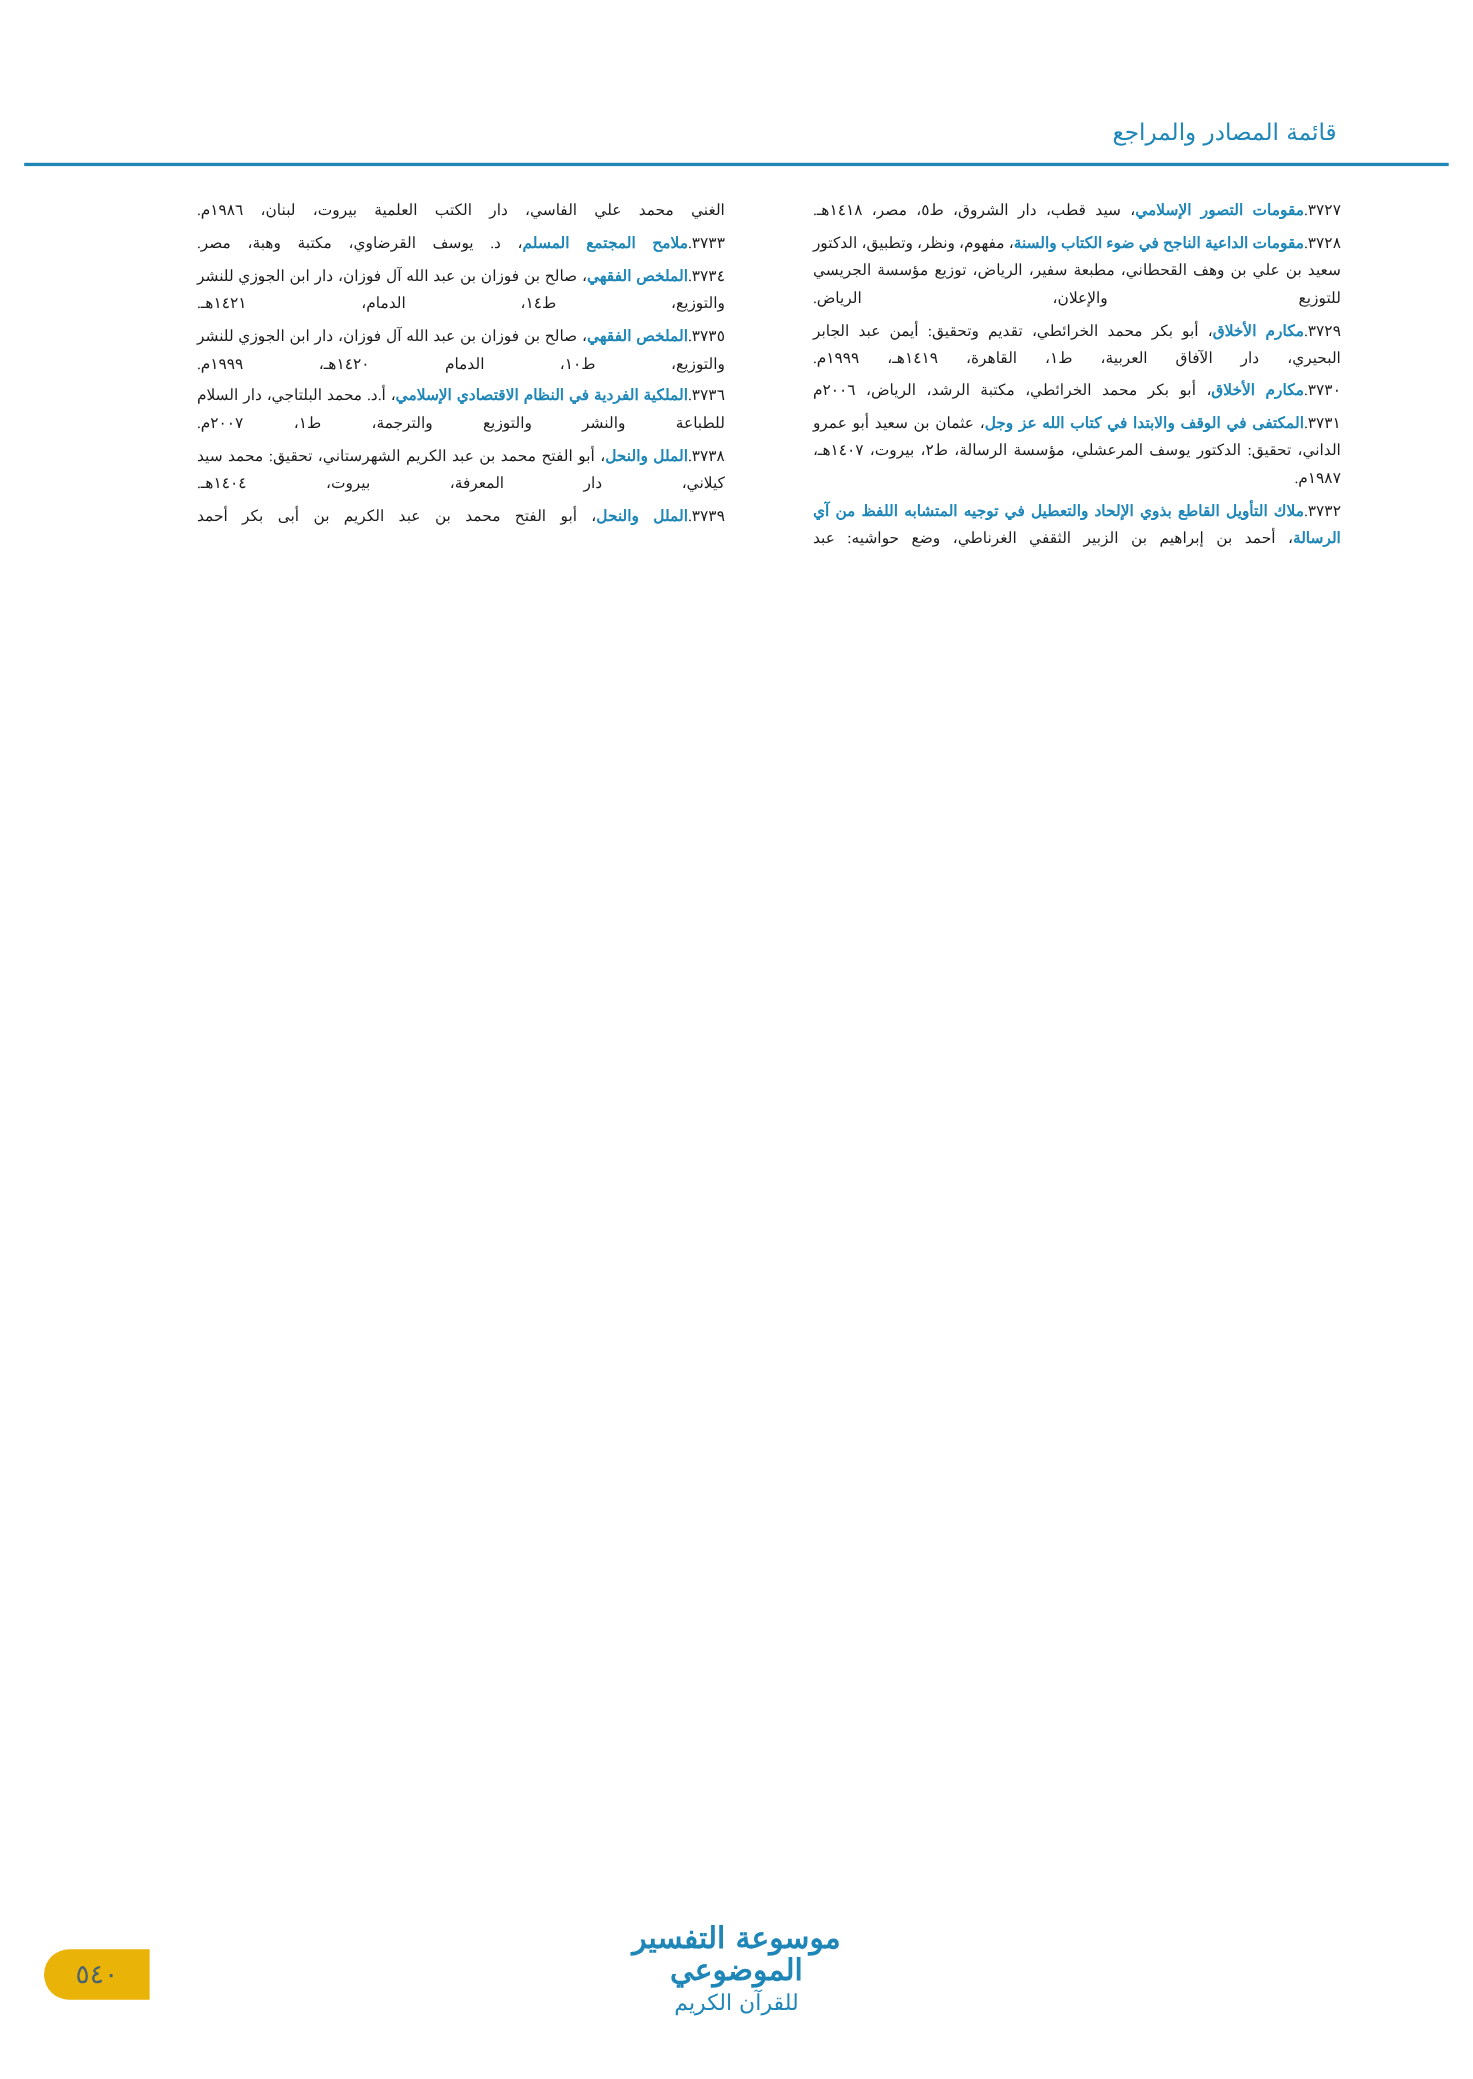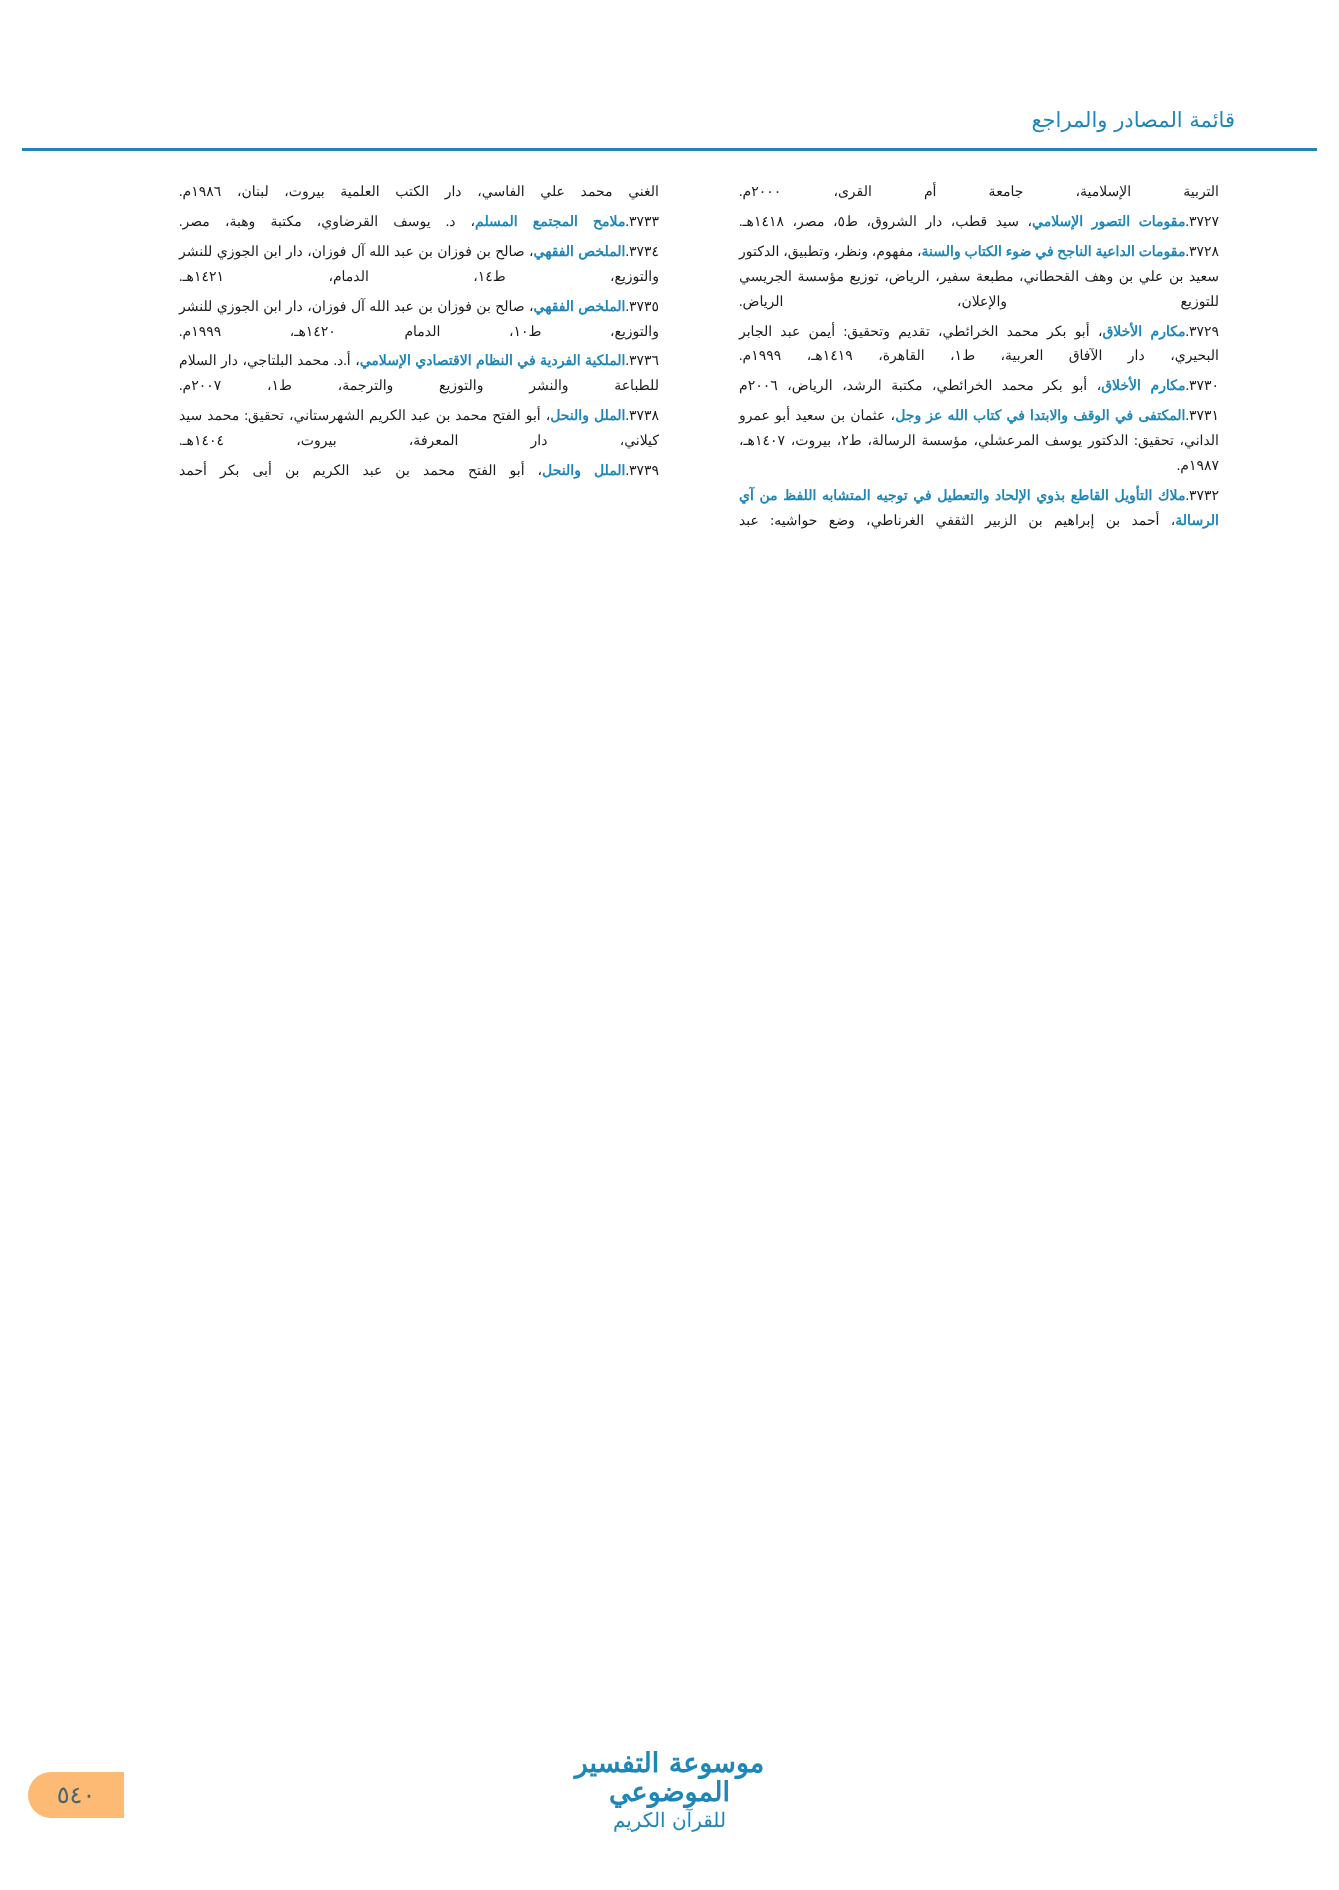--- a/index.html
+++ b/index.html
@@ -24,21 +24,21 @@
   
   .header {
     position: absolute;
     top: 108px;
     right: 0;
     left: 0;
     height: 60px;
   }
   .header-title {
     position: absolute;
-    right: 104px;
+    right: 124px;
     top: 0;
     font-size: 21px;
     color: #1f87b8;
     letter-spacing: 0px;
     font-family: "DejaVu Serif", serif;
     white-space: nowrap;
   }
   .header-rule {
     position: absolute;
     top: 40px;
@@ -112,25 +112,25 @@
     letter-spacing: -1px;
     line-height: 1.05;
   }
   .logo-sub {
     font-size: 20px;
     font-family: "DejaVu Serif", serif;
     margin-top: 2px;
   }
   .page-number {
     position: absolute;
-    left: 28px;
+    left: 40px;
     bottom: 18px;
     width: 96px;
     height: 46px;
-    background: #fdba74;
+    background: #eab308;
     border-radius: 23px 0 0 23px;
     color: #4b6470;
     font-size: 24px;
     display: flex;
     align-items: center;
     justify-content: center;
     font-family: "DejaVu Serif", serif;
   }
 </style>
 </head>
@@ -140,23 +140,20 @@
 
   <div class="header">
     <div class="header-title">قائمة المصادر والمراجع</div>
     <div class="header-rule"></div>
   </div>
 
   <div class="columns">
 
     <div class="col">
 
-      <p class="entry just">
-        <span class="cont">التربية الإسلامية، جامعة أم القرى، ٢٠٠٠م.</span>
-      </p>
 
       <p class="entry just">
         <span class="num">٣٧٢٧.</span><span class="title-hl">مقومات التصور الإسلامي</span><span class="cont">، سيد قطب، دار الشروق، ط٥، مصر، ١٤١٨هـ.</span>
       </p>
 
       <p class="entry just">
         <span class="num">٣٧٢٨.</span><span class="title-hl">مقومات الداعية الناجح في ضوء الكتاب والسنة</span><span class="cont">، مفهوم، ونظر، وتطبيق، الدكتور سعيد بن علي بن وهف القحطاني، مطبعة سفير، الرياض، توزيع مؤسسة الجريسي للتوزيع والإعلان، الرياض.</span>
       </p>
 
       <p class="entry just">

